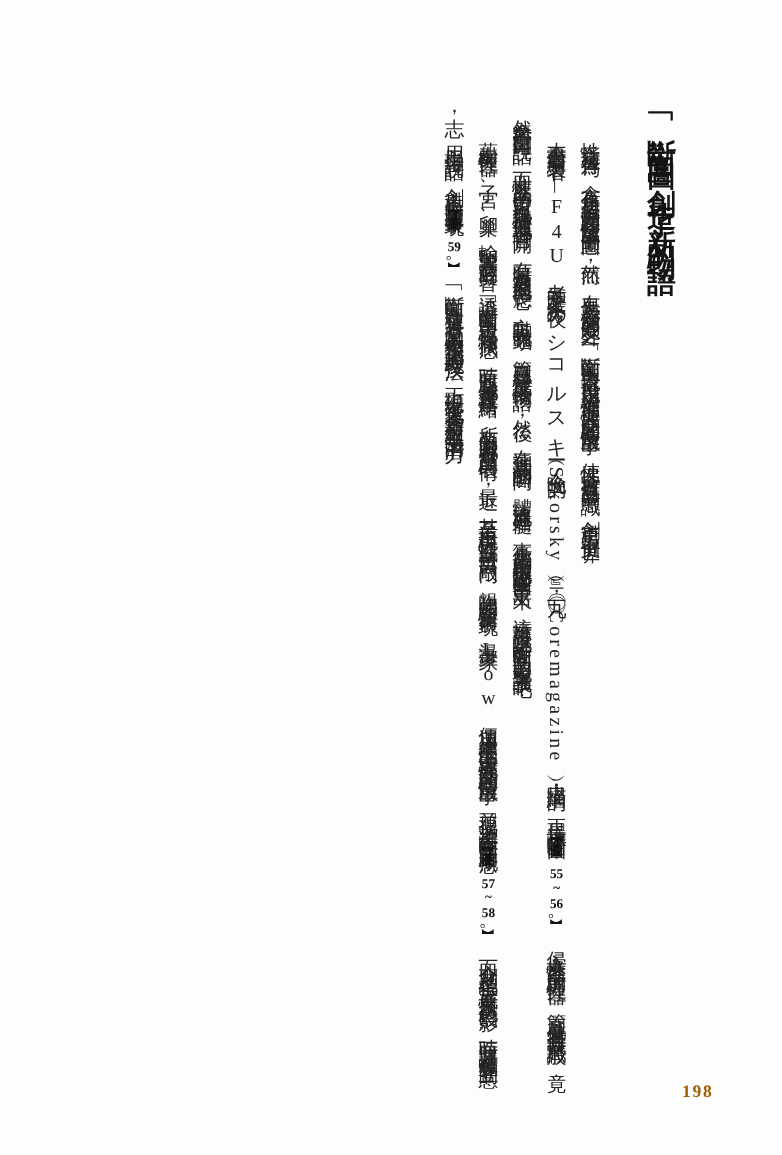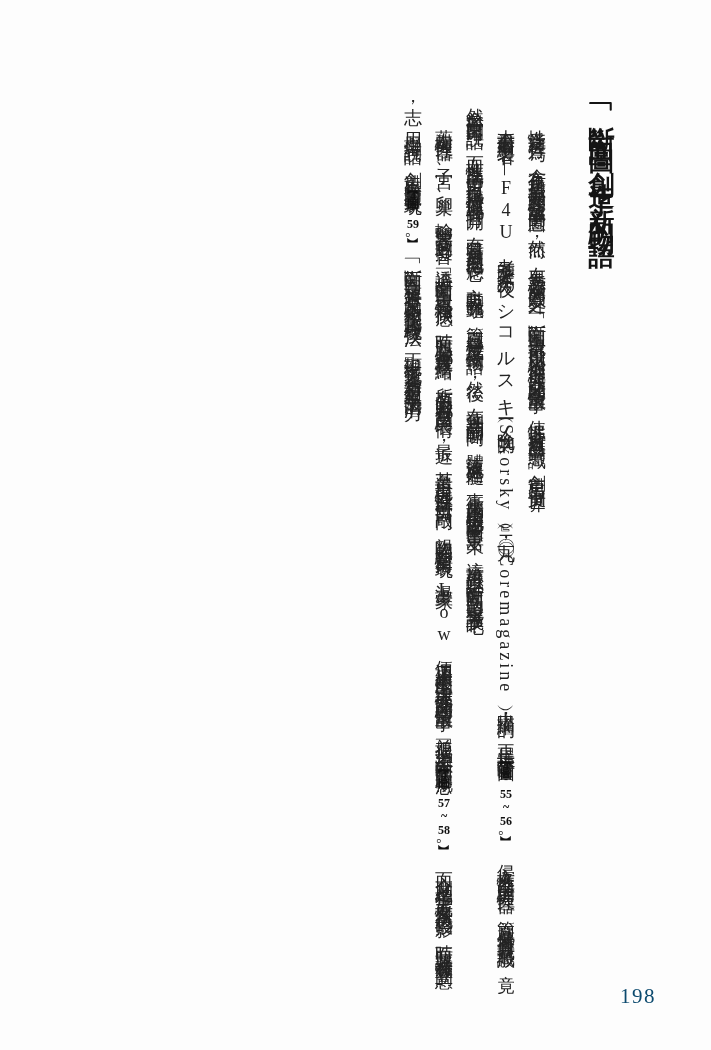--- a/index.html
+++ b/index.html
@@ -43,23 +43,24 @@
     color: #111;
   }
   .tcy { text-combine-upright: all; }
   .upright {
     text-orientation: upright;
     letter-spacing: 2px;
   }
   .page-number {
     position: absolute;
     left: 620px; top: 984px;
-    font-size: 21px;
+    font-size: 16px;
     letter-spacing: 1.5px;
-    color: #0c4a6e;
+    color: #a16207;
+    font-weight: bold;
   }
 </style>
 </head>
 <body>
 
 <div class="article">
   <h1 class="title">「斷面圖」創造了新的物語</h1>
   <div>
       <p class="para"><span>性愛這種行為，含有作者想描寫男女間愛情故事的意圖。然而，在男女心靈層面的愛之外，「斷面圖」表現還可以用來描寫性器與性器之間的愛情故事。使性器官擁有自己的意識，創造出另一個世界。</span></p>
       <p class="para"><span>本書封面繪製者——</span><span class="upright">F4U</span><span>老師之著作『今夜のシコルスキー（今晚的Sikorsky）』（二〇〇九，Coremagazine）中描繪的，正是這種「斷面圖」</span><span class="fig">【圖<span class="tcy">4</span>-<span class="tcy">55</span>~<span class="tcy">56</span>】</span><span>。侵入女性性器中的男性性器，簡直就像擁有自我意識般，竟然會對子宮開口說話。而女性性器的子宮口也像聽得懂似地替它打開，有時還會激烈地回應它，主動吸吮龜頭。簡直已經變成了愛情物語。然後，在達到高潮的瞬間，體液流過延髓、直衝大腦的模樣也用斷面圖畫了出來。這應該可以說是「斷面圖」的超現實主義了吧？</span></p>

